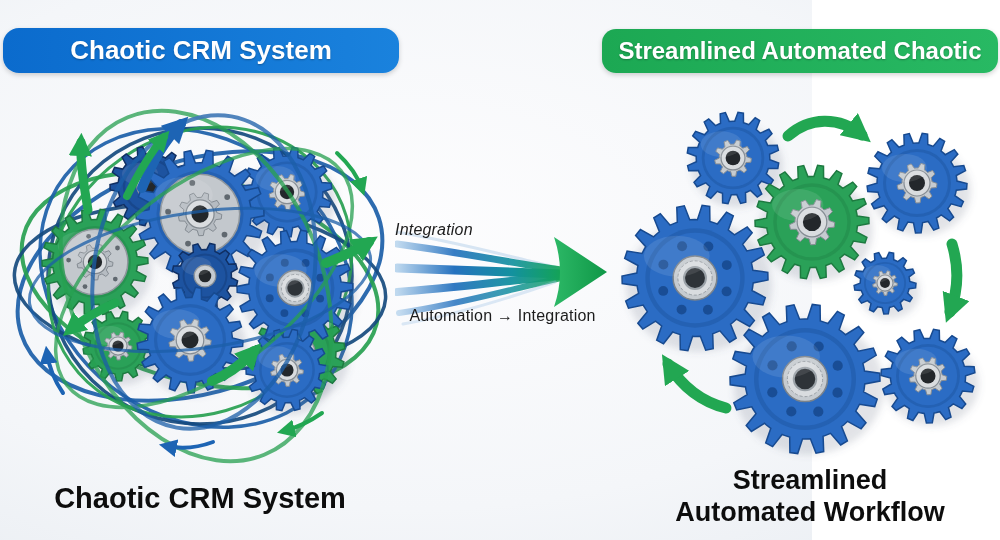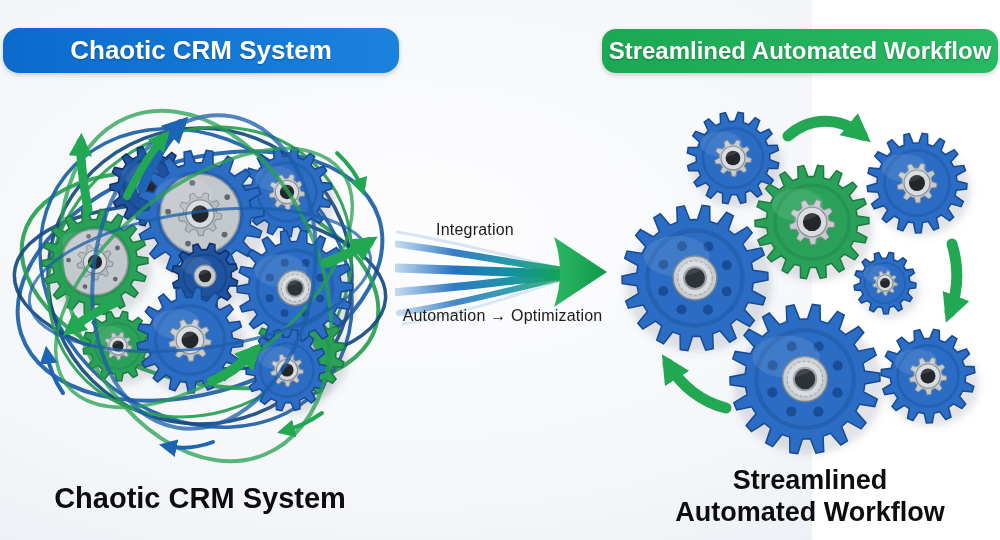--- a/index.html
+++ b/index.html
@@ -12,37 +12,37 @@
   .header-pill.blue{left:3px;top:28px;width:396px;height:45px;border-radius:16px;font-size:26px;
     background:linear-gradient(90deg,#0b6bcd,#1a82dd);}
   .header-pill.green{left:602px;top:29px;width:396px;height:44px;border-radius:14px;font-size:24px;
     background:linear-gradient(90deg,#1ca853,#28b963);}
   .scene{position:absolute;}
   #left-scene{left:0;top:90px;}
   #right-scene{left:600px;top:90px;}
   .mid{position:absolute;left:395px;top:210px;width:215px;height:130px;}
   .mid svg{position:absolute;left:0;top:0;}
   .mid-label{position:absolute;color:#1c1c1c;font-size:16px;letter-spacing:.2px;}
-  .mid-label.top{left:0;top:11px;width:160px;text-align:center;}
+  .mid-label.top{left:0;top:11px;width:160px;font-style:italic;}
   .mid-label.bottom{left:0;top:97px;width:215px;text-align:center;}
   .caption{position:absolute;color:#0d0d0d;font-weight:bold;text-align:center;}
   .caption.left{left:0;top:482px;width:400px;font-size:29px;}
   .caption.right{left:600px;top:464px;width:420px;font-size:27px;line-height:32px;}
 </style>
 </head>
 <body>
 
 <div class="stage">
 
   <div class="header-pill blue">
     <span>Chaotic CRM System</span>
   </div>
 
   <div class="header-pill green">
-    <span>Streamlined Automated Workflow</span>
+    <span>Streamlined Automated Chaotic</span>
   </div>
 
   <svg id="left-scene" class="scene" width="400" height="380" viewBox="0 0 400 380">
       <defs>
         <filter id="L-blur" x="-30%" y="-30%" width="160%" height="160%">
           <feGaussianBlur stdDeviation="3.5"></feGaussianBlur>
         </filter>
         <marker id="L-mg26" viewBox="0 0 10 10" refX="6" refY="5" markerWidth="2.6" markerHeight="2.6" orient="auto" markerUnits="strokeWidth">
           <path d="M0,0 L10,5 L0,10 Z" fill="#22a752"></path>
         </marker>
@@ -221,21 +221,21 @@
       </defs>
       <path d="M2,22 C62,32 112,46 160,57" stroke="#9fc4e4" stroke-width="3" fill="none" stroke-linecap="round" opacity="0.4"></path>
       <path d="M2,34 C62,42 112,52 166,60" stroke="url(#swoosh)" stroke-width="7" fill="none" stroke-linecap="round" opacity="0.92"></path>
       <path d="M2,58 C62,60 112,62 166,64" stroke="url(#swoosh)" stroke-width="9" fill="none" stroke-linecap="round"></path>
       <path d="M2,82 C62,78 116,70 166,66" stroke="url(#swoosh)" stroke-width="8" fill="none" stroke-linecap="round" opacity="0.95"></path>
       <path d="M4,103 C66,94 116,79 166,68" stroke="url(#swoosh)" stroke-width="6" fill="none" stroke-linecap="round" opacity="0.85"></path>
       <path d="M8,114 C66,104 120,86 160,72" stroke="#9fc4e4" stroke-width="3" fill="none" stroke-linecap="round" opacity="0.35"></path>
       <path d="M159,27 Q171,62 159,97 L212,62 Z" fill="url(#headg)"></path>
     </svg>
     <div class="mid-label top">Integration</div>
-    <div class="mid-label bottom">Automation → Optimization</div>
+    <div class="mid-label bottom">Automation → Integration</div>
   </div>
 
   <svg id="right-scene" class="scene" width="400" height="380" viewBox="0 0 400 380">
       <defs>
         <filter id="R-blur" x="-30%" y="-30%" width="160%" height="160%">
           <feGaussianBlur stdDeviation="3.5"></feGaussianBlur>
         </filter>
         <marker id="R-mg26" viewBox="0 0 10 10" refX="6" refY="5" markerWidth="2.6" markerHeight="2.6" orient="auto" markerUnits="strokeWidth">
           <path d="M0,0 L10,5 L0,10 Z" fill="#22a752"></path>
         </marker>

